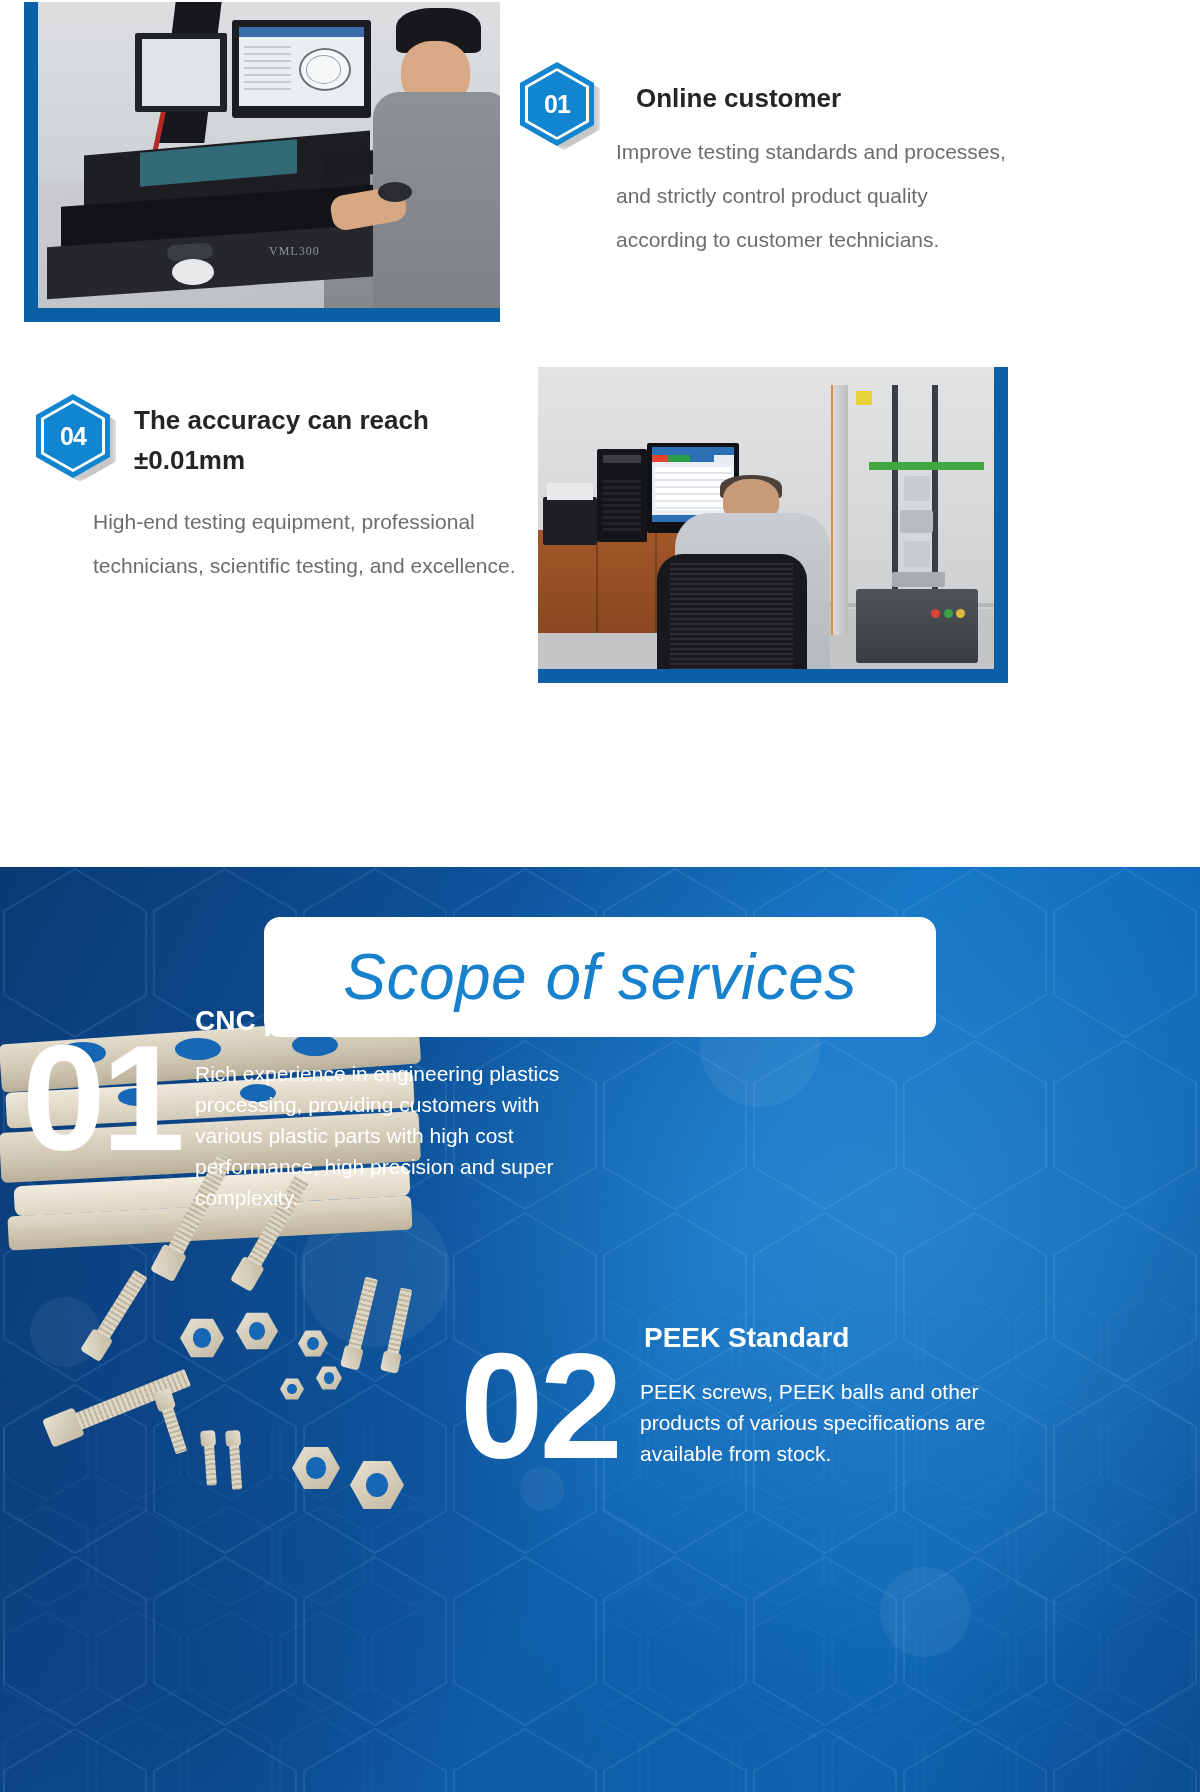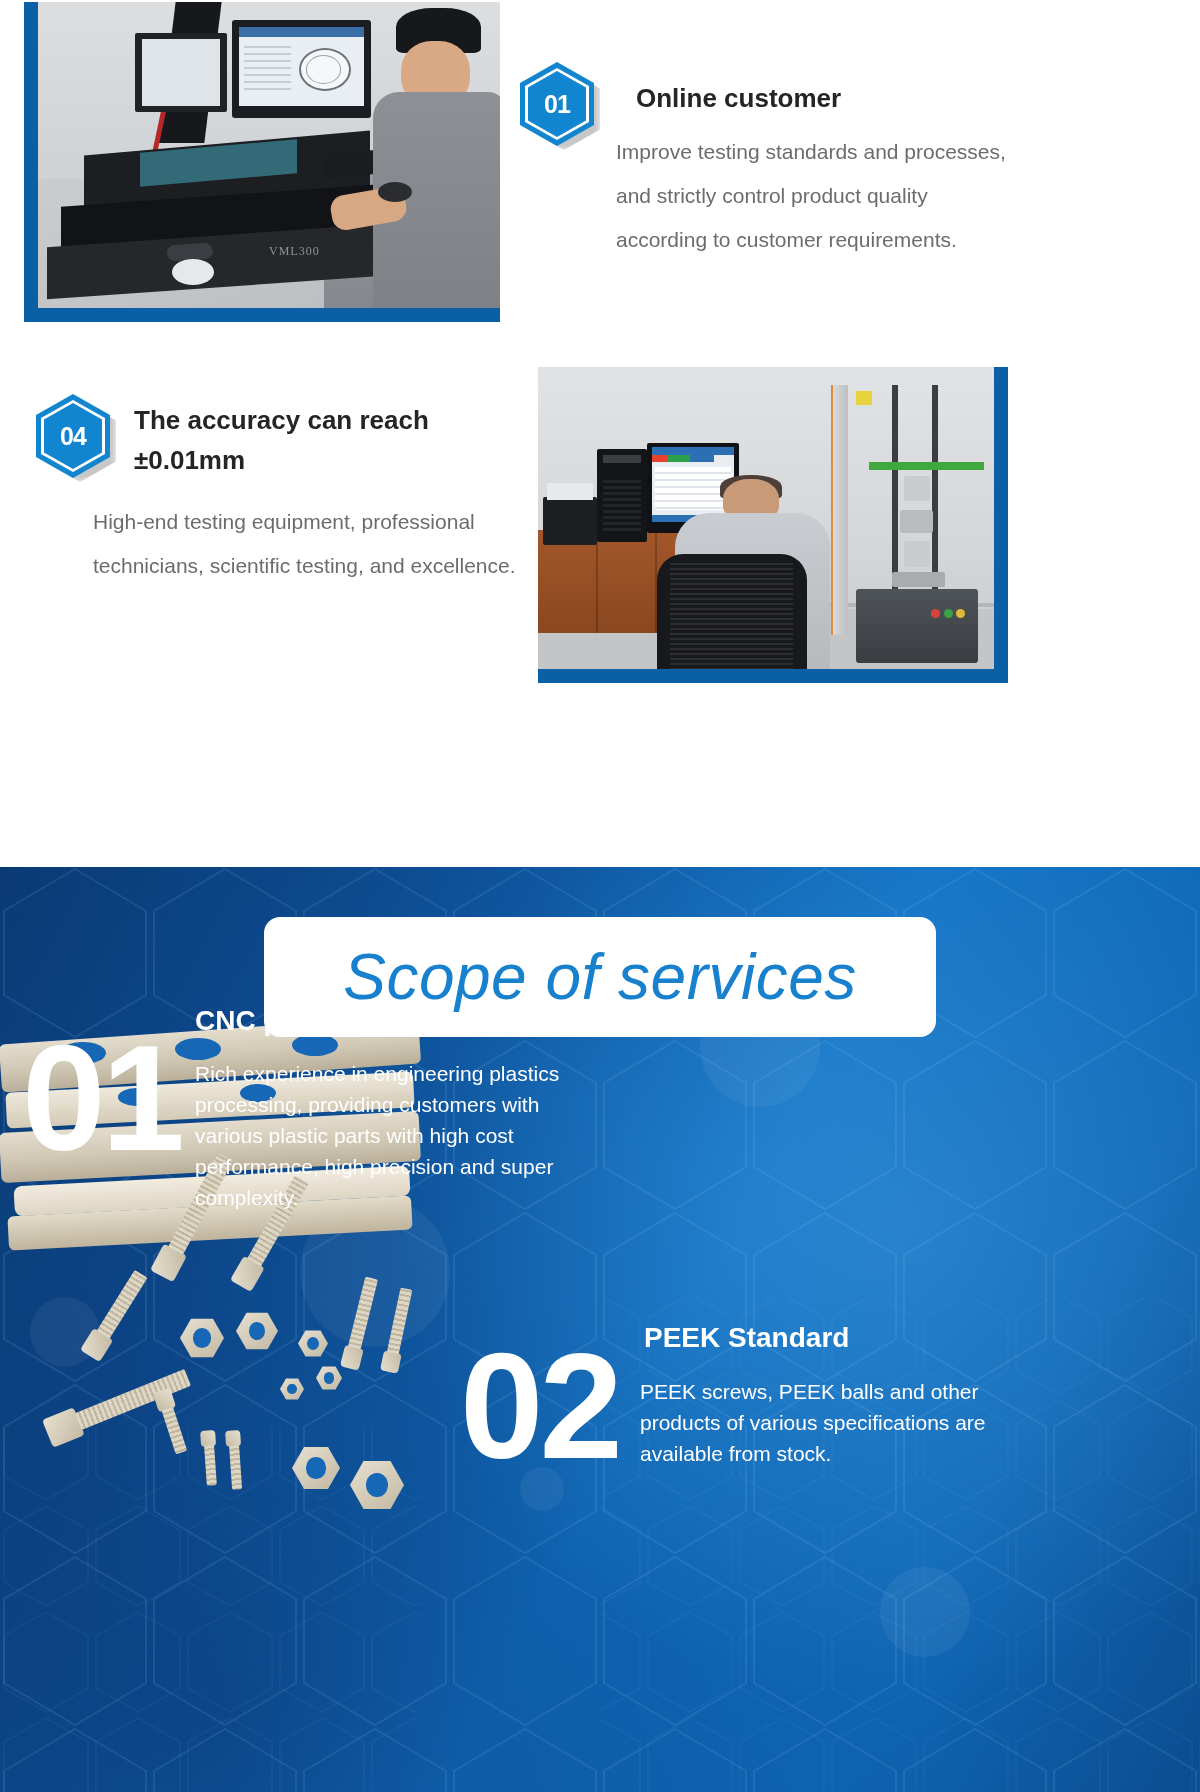--- a/index.html
+++ b/index.html
@@ -248,21 +248,21 @@
 
   <div class="hexbadge" id="badge3">
     <div class="shadow"></div>
       <div class="outer"></div>
       <div class="ring"></div>
     <div class="inner">
         <span class="num">01</span>
       </div>
   </div>
   <div class="block-title" id="title3">Online customer</div>
-  <div class="block-body" id="body3">Improve testing standards and processes, and strictly control product quality according to customer requirements.</div>
+  <div class="block-body" id="body3">Improve testing standards and processes, and strictly control product quality according to customer technicians.</div>
 
   <div class="hexbadge" id="badge4">
     <div class="shadow"></div>
       <div class="outer"></div>
       <div class="ring"></div>
     <div class="inner">
         <span class="num">04</span>
       </div>
   </div>
   <div class="block-title" id="title4">The accuracy can reach ±0.01mm</div>

